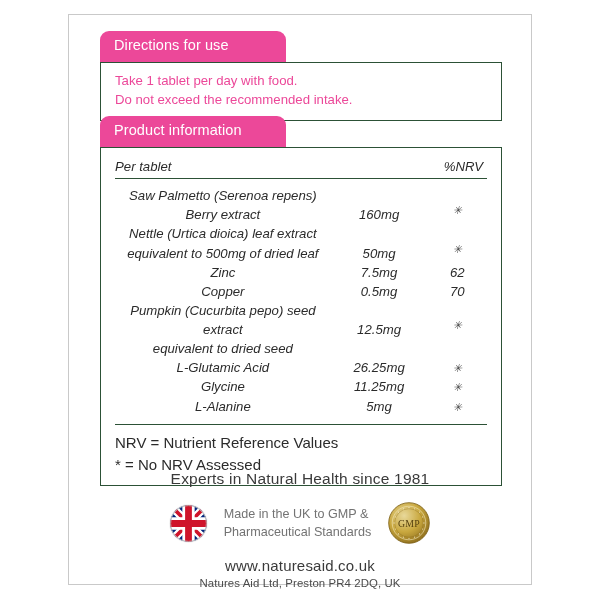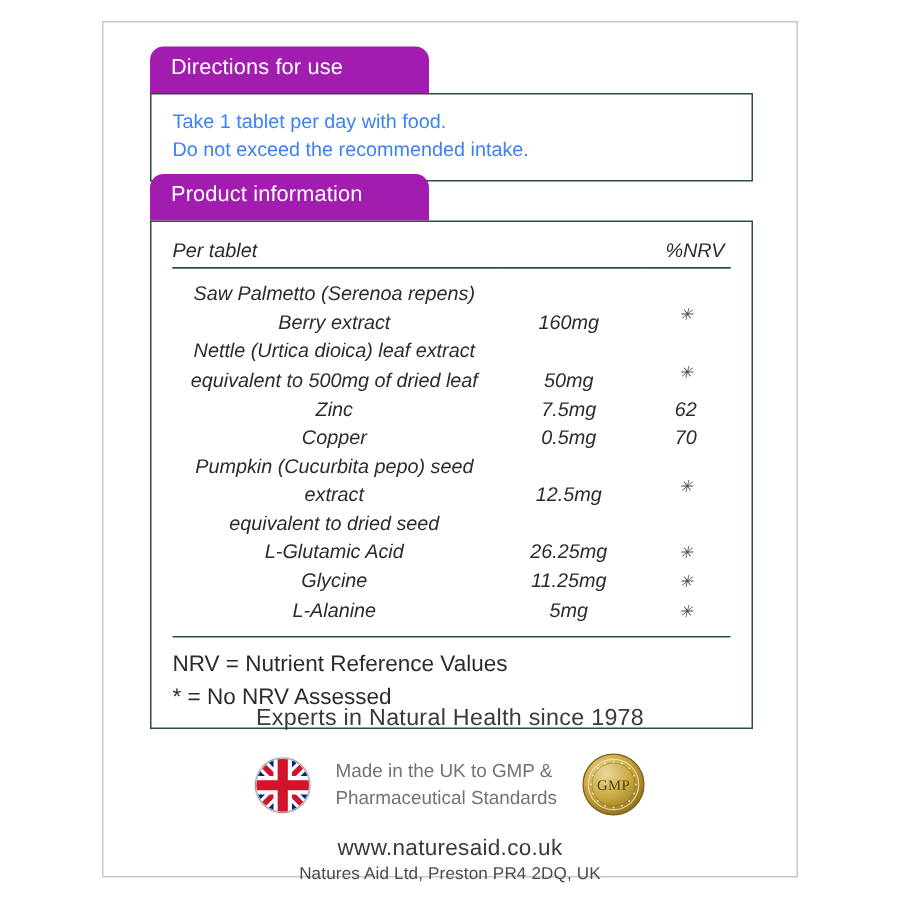--- a/index.html
+++ b/index.html
@@ -25,21 +25,21 @@
     box-sizing: border-box;
   }
 
   
   .section {
     position: absolute;
     left: 31px;
     width: 402px;
   }
   .tab {
-    background: #a21caf;
+    background: #ec4899;
     color: #ffffff;
     font-size: 14.5px;
     letter-spacing: .1px;
     padding: 7px 14px 8px 14px;
     border-radius: 9px 9px 0 0;
     display: inline-block;
     box-sizing: border-box;
     line-height: 1.1;
   }
   .tab-directions { width: 186px; }
@@ -50,21 +50,21 @@
     box-sizing: border-box;
     background: #ffffff;
   }
 
   
   #directions-section { top: 16px; }
   .directions-body {
     padding: 9px 14px 11px 14px;
     font-size: 13.2px;
     line-height: 1.42;
-    color: #3b82f6;
+    color: #ec4899;
   }
   .directions-body div { white-space: nowrap; }
 
   
   #product-section { top: 101px; }
   .product-body {
     padding: 9px 14px 10px 14px;
   }
   table.nutrients {
     width: 100%;
@@ -292,21 +292,21 @@
           <div>NRV = Nutrient Reference Values</div>
           <div>* = No NRV Assessed</div>
         </div>
 
       </div>
     </div>
   </div>
 
   <div class="footer">
 
-    <div class="tagline">Experts in Natural Health since 1978</div>
+    <div class="tagline">Experts in Natural Health since 1981</div>
 
     <div class="badges">
 
       <span class="flag-circle">
         <svg viewBox="0 0 60 60" width="37" height="37" aria-hidden="true">
           <defs>
             <clipPath id="circleClip">
                 <circle cx="30" cy="30" r="30"></circle>
               </clipPath>
           </defs>

